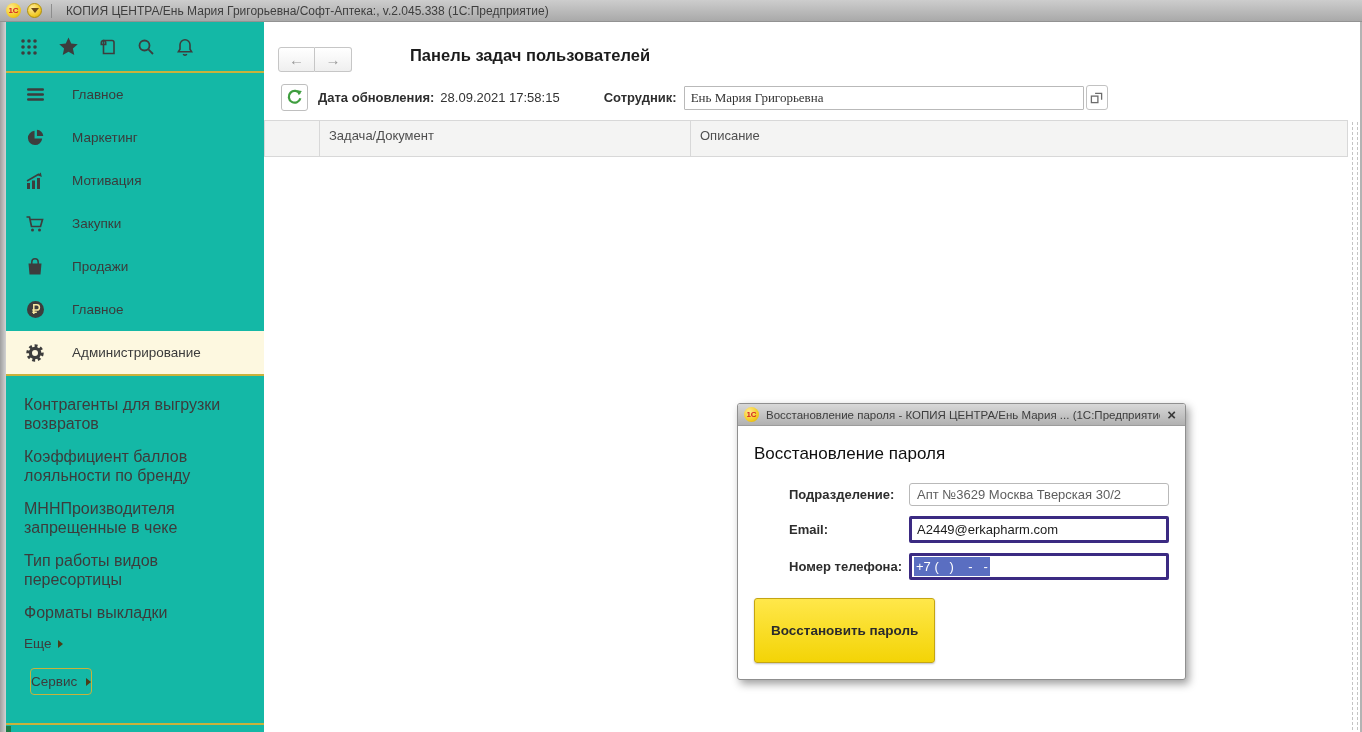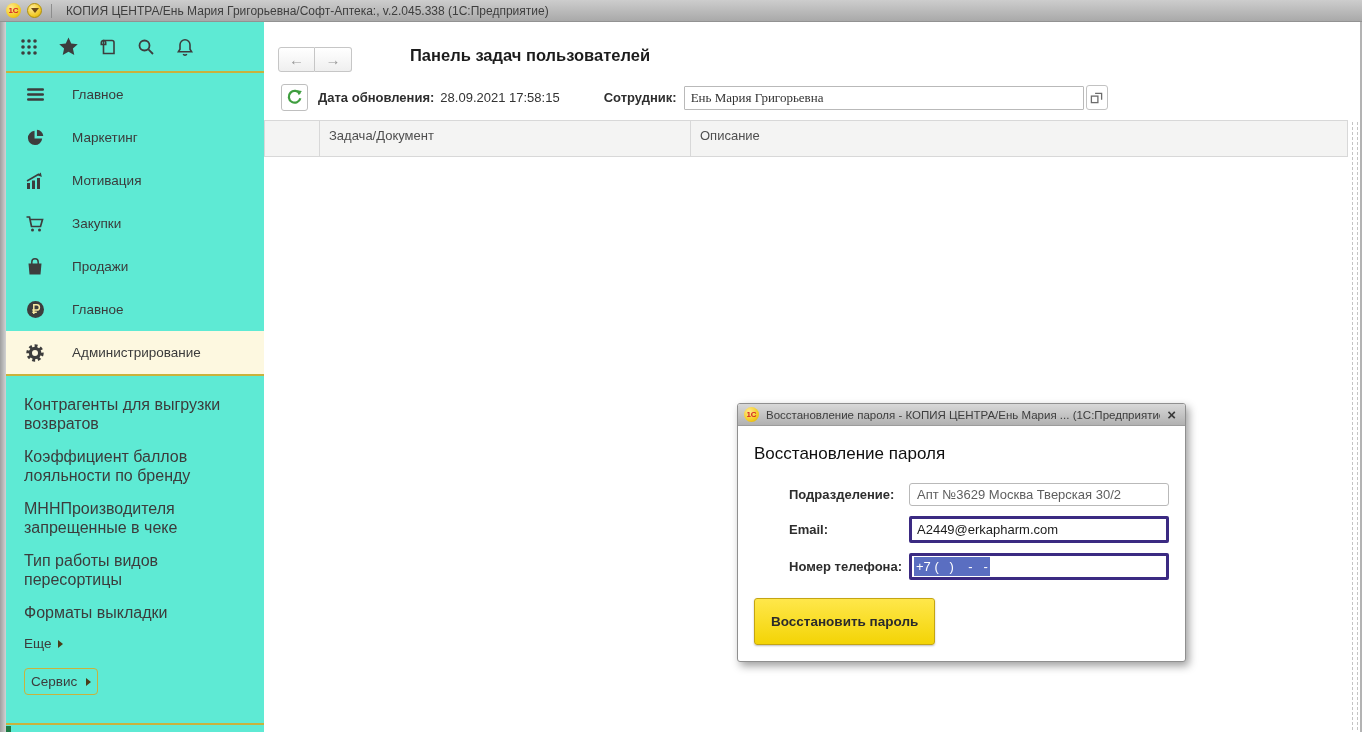--- a/index.html
+++ b/index.html
@@ -25,40 +25,40 @@
   .tb-title{ font-size:12px; color:#3e3e3e; margin-left:8px; white-space:nowrap; }
 
   
   .edge-left{ position:absolute; left:0; top:22px; bottom:0; width:6px;
     background:linear-gradient(90deg,#9f9f9f,#d2d2d2); }
   .edge-right{ position:absolute; right:0; top:22px; bottom:0; width:2px; background:#b3b3b3; }
   .green-dot{ position:absolute; left:6px; bottom:0; width:5px; height:6px; background:#1e7a45; }
 
   
   .sidebar{ position:absolute; left:6px; top:22px; bottom:0; width:308px;
-    background:#5eead4; border-right:2px solid #c9b23c; }
+    background:#14b8a6; border-right:2px solid #c9b23c; }
   .sidebar::after{ content:""; position:absolute; left:0; right:0; bottom:7px;
     height:2px; background:#c9b23c; }
   .side-toolbar{ height:51px; display:flex; align-items:center; gap:17px;
     padding-left:12px; border-bottom:2px solid #c9b23c; color:#3d3d3d; }
   .sicon{ width:22px; height:22px; display:flex; align-items:center; justify-content:center; }
   .menu{ border-bottom:2px solid #c9b23c; }
   .menu-item{ height:43px; display:flex; align-items:center; padding-left:18px;
     gap:26px; font-size:13.5px; color:#3b3b3b; cursor:default; }
   .menu-item.selected{ background:#fdf8e0; }
   .mi-icon{ width:22px; display:flex; justify-content:center; color:#3e3e3e; }
   .links{ padding:19px 10px 0 18px; }
   .link{ font-size:16px; color:#3c3c3c; line-height:19px; margin-bottom:14px;
     max-width:232px; cursor:pointer; }
   .more-row{ display:flex; align-items:center; gap:7px; font-size:13.5px;
     color:#3c3c3c; margin:3px 0 17px; cursor:pointer; }
   .tri-right{ width:0; height:0; border-top:4px solid transparent;
     border-bottom:4px solid transparent; border-left:5px solid #4a3d18; }
-  .service-btn{ display:inline-flex; align-items:center; gap:9px;
-    border:1px solid #c9b23c; border-radius:4px; padding:5px 6px;
+  .service-btn{ margin-left:6px; display:inline-flex; align-items:center; gap:9px;
+    border:1px solid #c9b23c; border-radius:4px; padding:5px 0;
     font-size:13.5px; color:#3c3c3c; background:transparent; cursor:pointer;
     font-family:inherit; }
 
   
   .main{ position:absolute; left:264px; top:22px; right:2px; bottom:0; background:#fff; }
   .nav-btns{ position:absolute; left:14px; top:25px; display:flex; }
   .nav-btn{ width:37px; height:25px; background:linear-gradient(#ffffff,#efefef);
     border:1px solid #c6c6c6; display:flex; align-items:center; justify-content:center;
     color:#999; font-size:15px; cursor:pointer; }
   .nav-btn.back{ border-radius:3px 0 0 3px; }
@@ -103,21 +103,21 @@
   .field-label{ width:120px; flex:0 0 auto; font-size:13px; font-weight:bold; color:#2d2d2d; }
   .input-plain{ width:292px; height:23px; border:1px solid #b9b9b9; border-radius:3px;
     font-size:13px; color:#5e5e5e; padding:0 7px; font-family:inherit; background:#fff; }
   .input-focus{ width:294px; height:27px; border:3px solid #3b2a82; border-radius:2px;
     font-size:13px; color:#1c1c1c; padding:0 5px; font-family:inherit; background:#fff; }
   .phone-box{ width:294px; height:27px; border:3px solid #3b2a82; border-radius:2px;
     background:#fff; display:flex; align-items:center; padding-left:2px; }
   .sel-text{ background:#5a6ec1; color:#fff; font-size:13px; white-space:pre;
     padding:2px 2px; }
   .submit-btn{ margin-top:8px; background:linear-gradient(#ffe74a,#f3d406);
-    border:1px solid #c4a513; border-radius:3px; padding:15px 16px;
+    border:1px solid #c4a513; border-radius:3px; padding:24px 16px;
     font-size:13.5px; font-weight:bold; color:#2b2b2b; cursor:pointer;
     font-family:inherit; box-shadow:0 1px 2px rgba(0,0,0,.25); }
   svg{ display:block; }
 </style>
 </head>
 <body>
 
 <div class="titlebar">
   <div class="logo-badge">1С</div>
   <div class="dd-badge">

